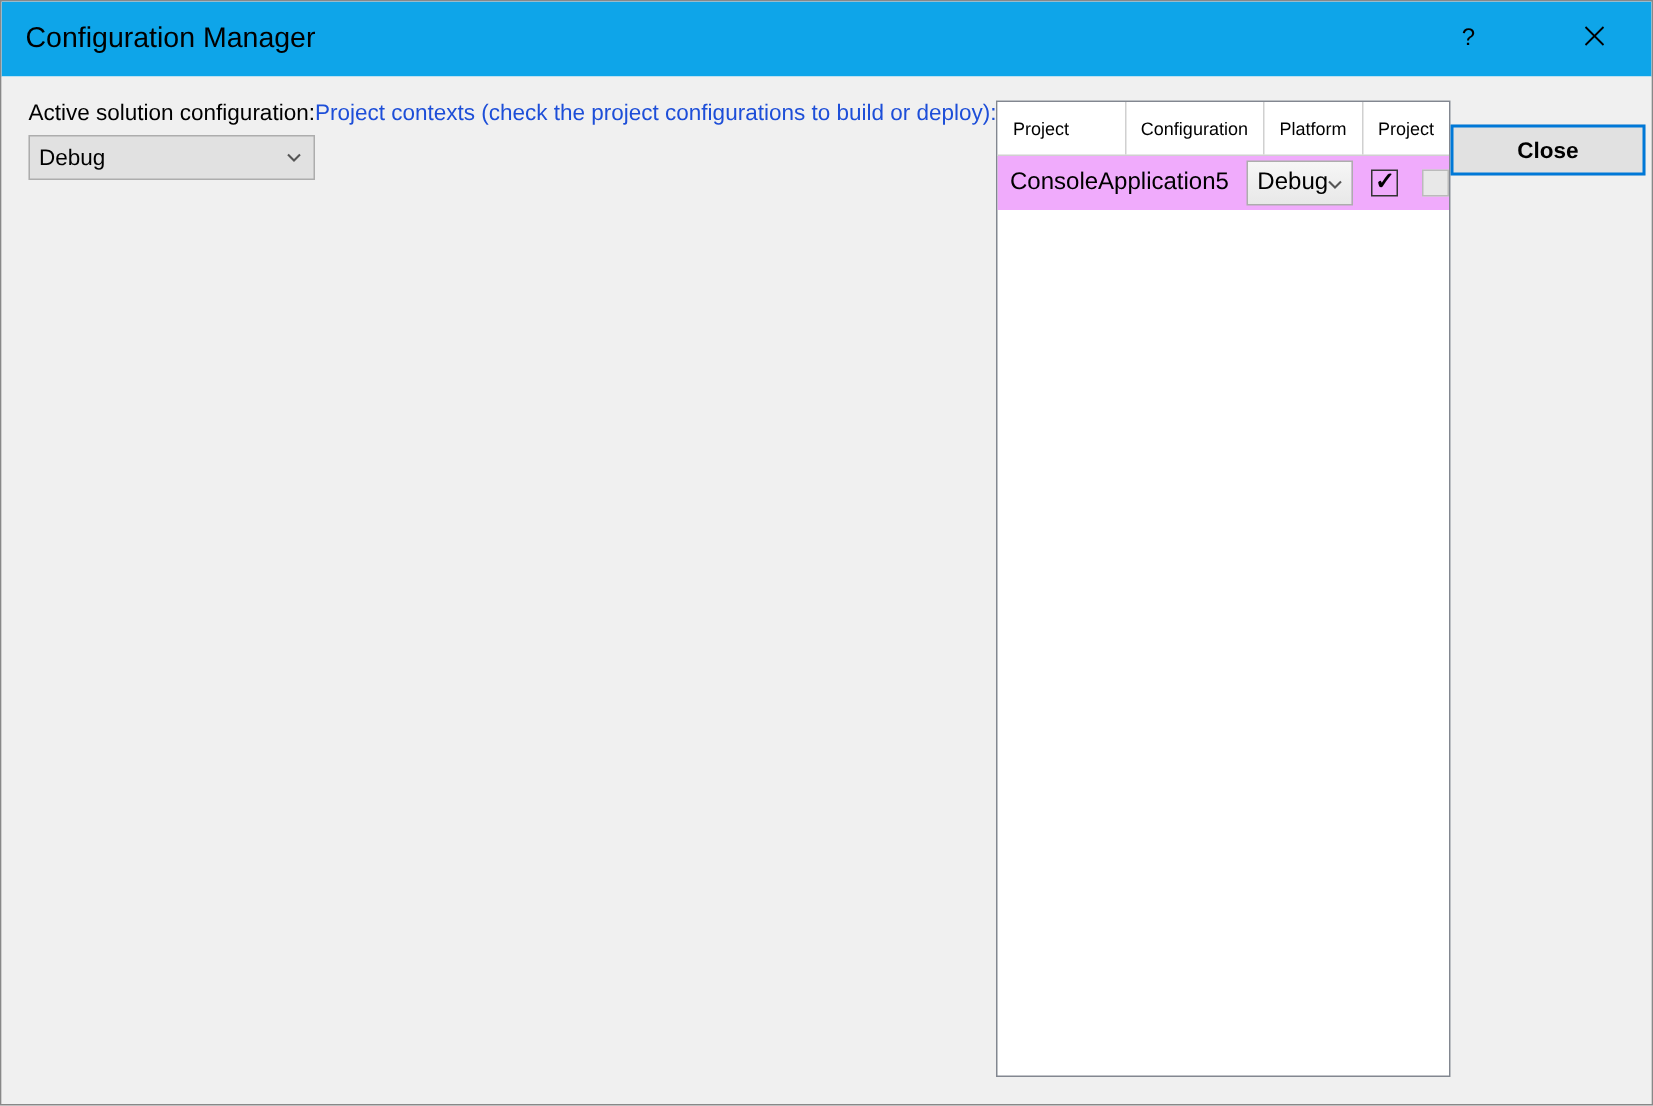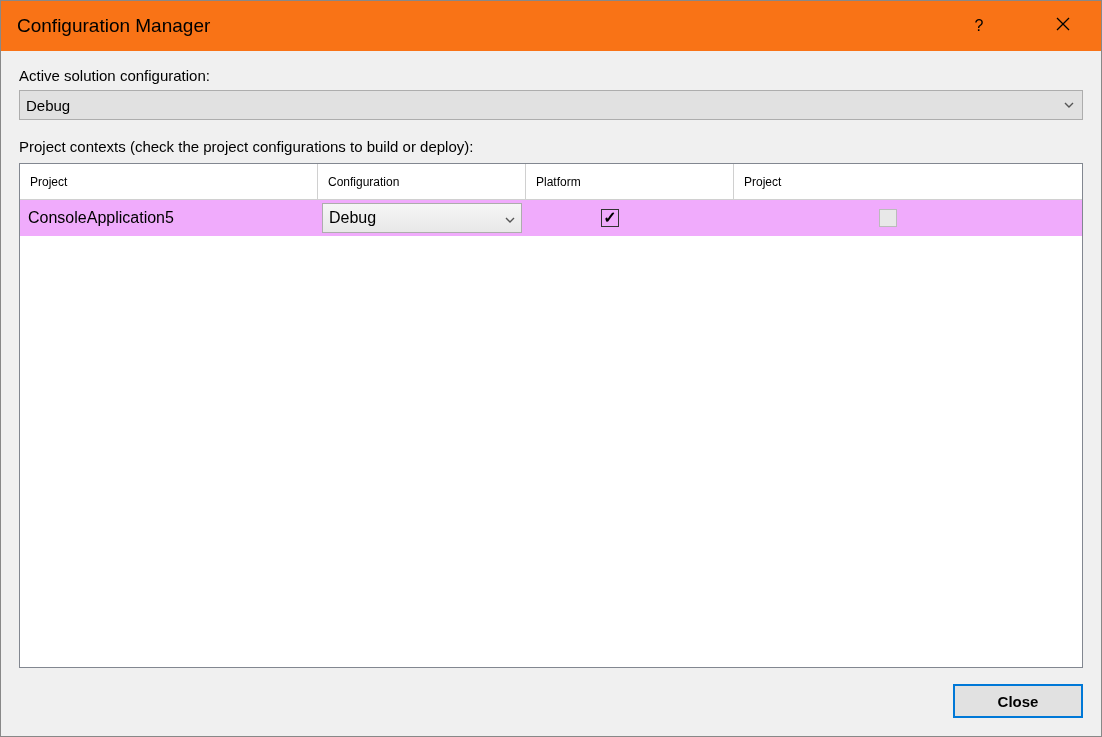--- a/index.html
+++ b/index.html
@@ -15,44 +15,44 @@
       height: 737px;
       overflow: hidden;
       border: 1px solid #888;
     }
     .titlebar {
       height: 50px;
       display: flex;
       align-items: center;
       justify-content: space-between;
       padding: 0 16px 0 16px;
-      background: #f97316;
+      background: #0ea5e9;
     }
     .title {
       font-size: 19px;
       color: #000;
     }
     .titlebar-controls {
       display: flex;
       align-items: center;
       gap: 40px;
     }
     .help-icon, .close-icon {
       font-size: 16px;
       color: #000;
       cursor: pointer;
       width: 44px;
       text-align: center;
     }
     .content {
       background: #f0f0f0;
       height: calc(100% - 50px);
-      padding: 16px 18px 18px 18px;
-      display: flex;
-      flex-direction: column;
+      padding: 16px 4px 18px 18px;
+      display: flex;
+      flex-direction: row;
     }
     .top-row {
       display: flex;
       gap: 20px;
       margin-bottom: 18px;
     }
     .top-col {
       flex: 1;
       display: flex;
       flex-direction: column;
@@ -89,21 +89,21 @@
       pointer-events: none;
     }
     .hl-platform {
       left: -2px;
       top: -2px;
       width: 78px;
       height: 34px;
     }
     .contexts-label {
       font-size: 15px;
-      color: #000000;
+      color: #1d4ed8;
       margin-bottom: 8px;
     }
     .table-wrap {
       flex: 1;
       border: 1px solid #828790;
       background: #fff;
       overflow: hidden;
     }
     .table-header {
       display: flex;

